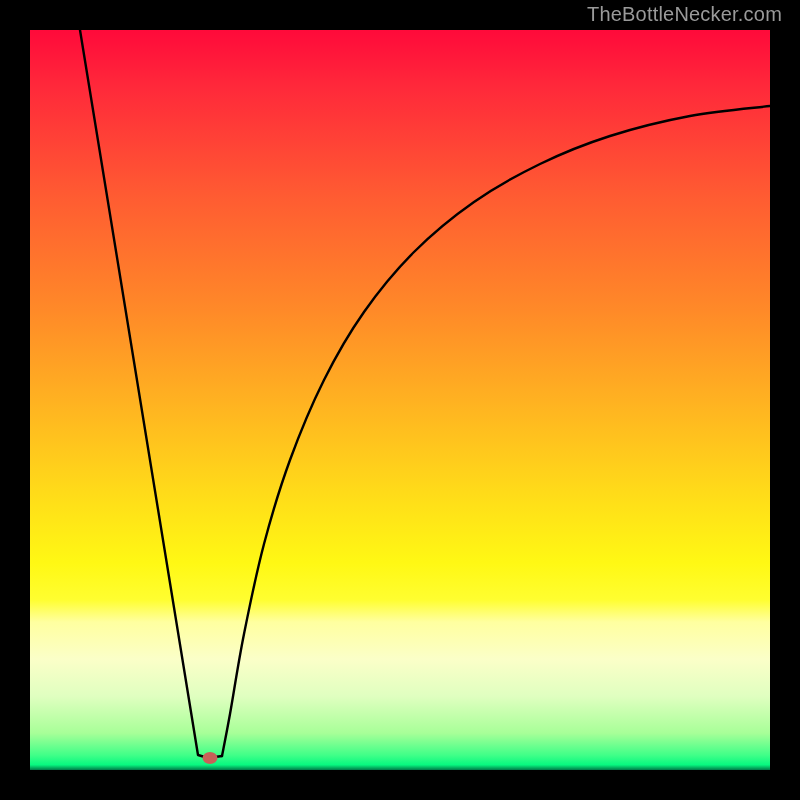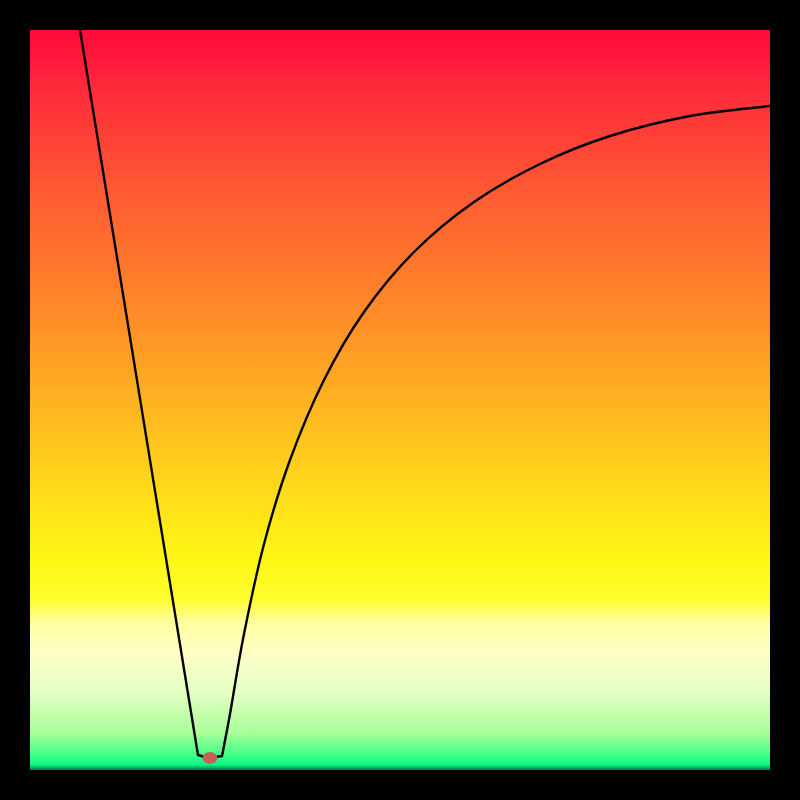--- a/index.html
+++ b/index.html
@@ -65,20 +65,21 @@
     font-size: 20px;
     font-weight: 500;
     letter-spacing: 0.2px;
     user-select: none;
   }
 </style>
 </head>
 <body>
 
 <div class="frame">
+  <div class="watermark">TheBottleNecker.com</div>
   <div class="plot-area">
     <svg class="curve-svg" viewBox="0 0 740 740" preserveAspectRatio="none">
       <path id="curve-left" fill="none" stroke="#000" stroke-width="2.4" stroke-linejoin="round" stroke-linecap="round" d="M50 0 L168 725 L178 728 L192 726"></path>
       <path id="curve-right" fill="none" stroke="#000" stroke-width="2.4" stroke-linejoin="round" stroke-linecap="round" d="M192 726 C193.44 718.44,196.04 705.96,200 684 C203.96 662.04,207.88 634.6,214 604 C220.12 573.4,225.72 545.32,234 514 C242.28 482.68,249.2 459.52,260 430 C270.8 400.48,280.68 376.64,294 350 C307.32 323.36,317.8 305.04,334 282 C350.2 258.96,364.2 241.8,384 222 C403.8 202.2,421.32 187.84,444 172 C466.68 156.16,485.52 145.88,510 134 C534.48 122.12,553 114.64,580 106 C607 97.36,631.2 91.4,660 86 C688.8 80.6,725.6 77.8,740 76"></path>
     </svg>
     <div id="marker" class="marker" style="left: 179.82px; top: 728.16px; background: rgb(200, 96, 88);"></div>
   </div>
 </div>
 
 </body></html>

